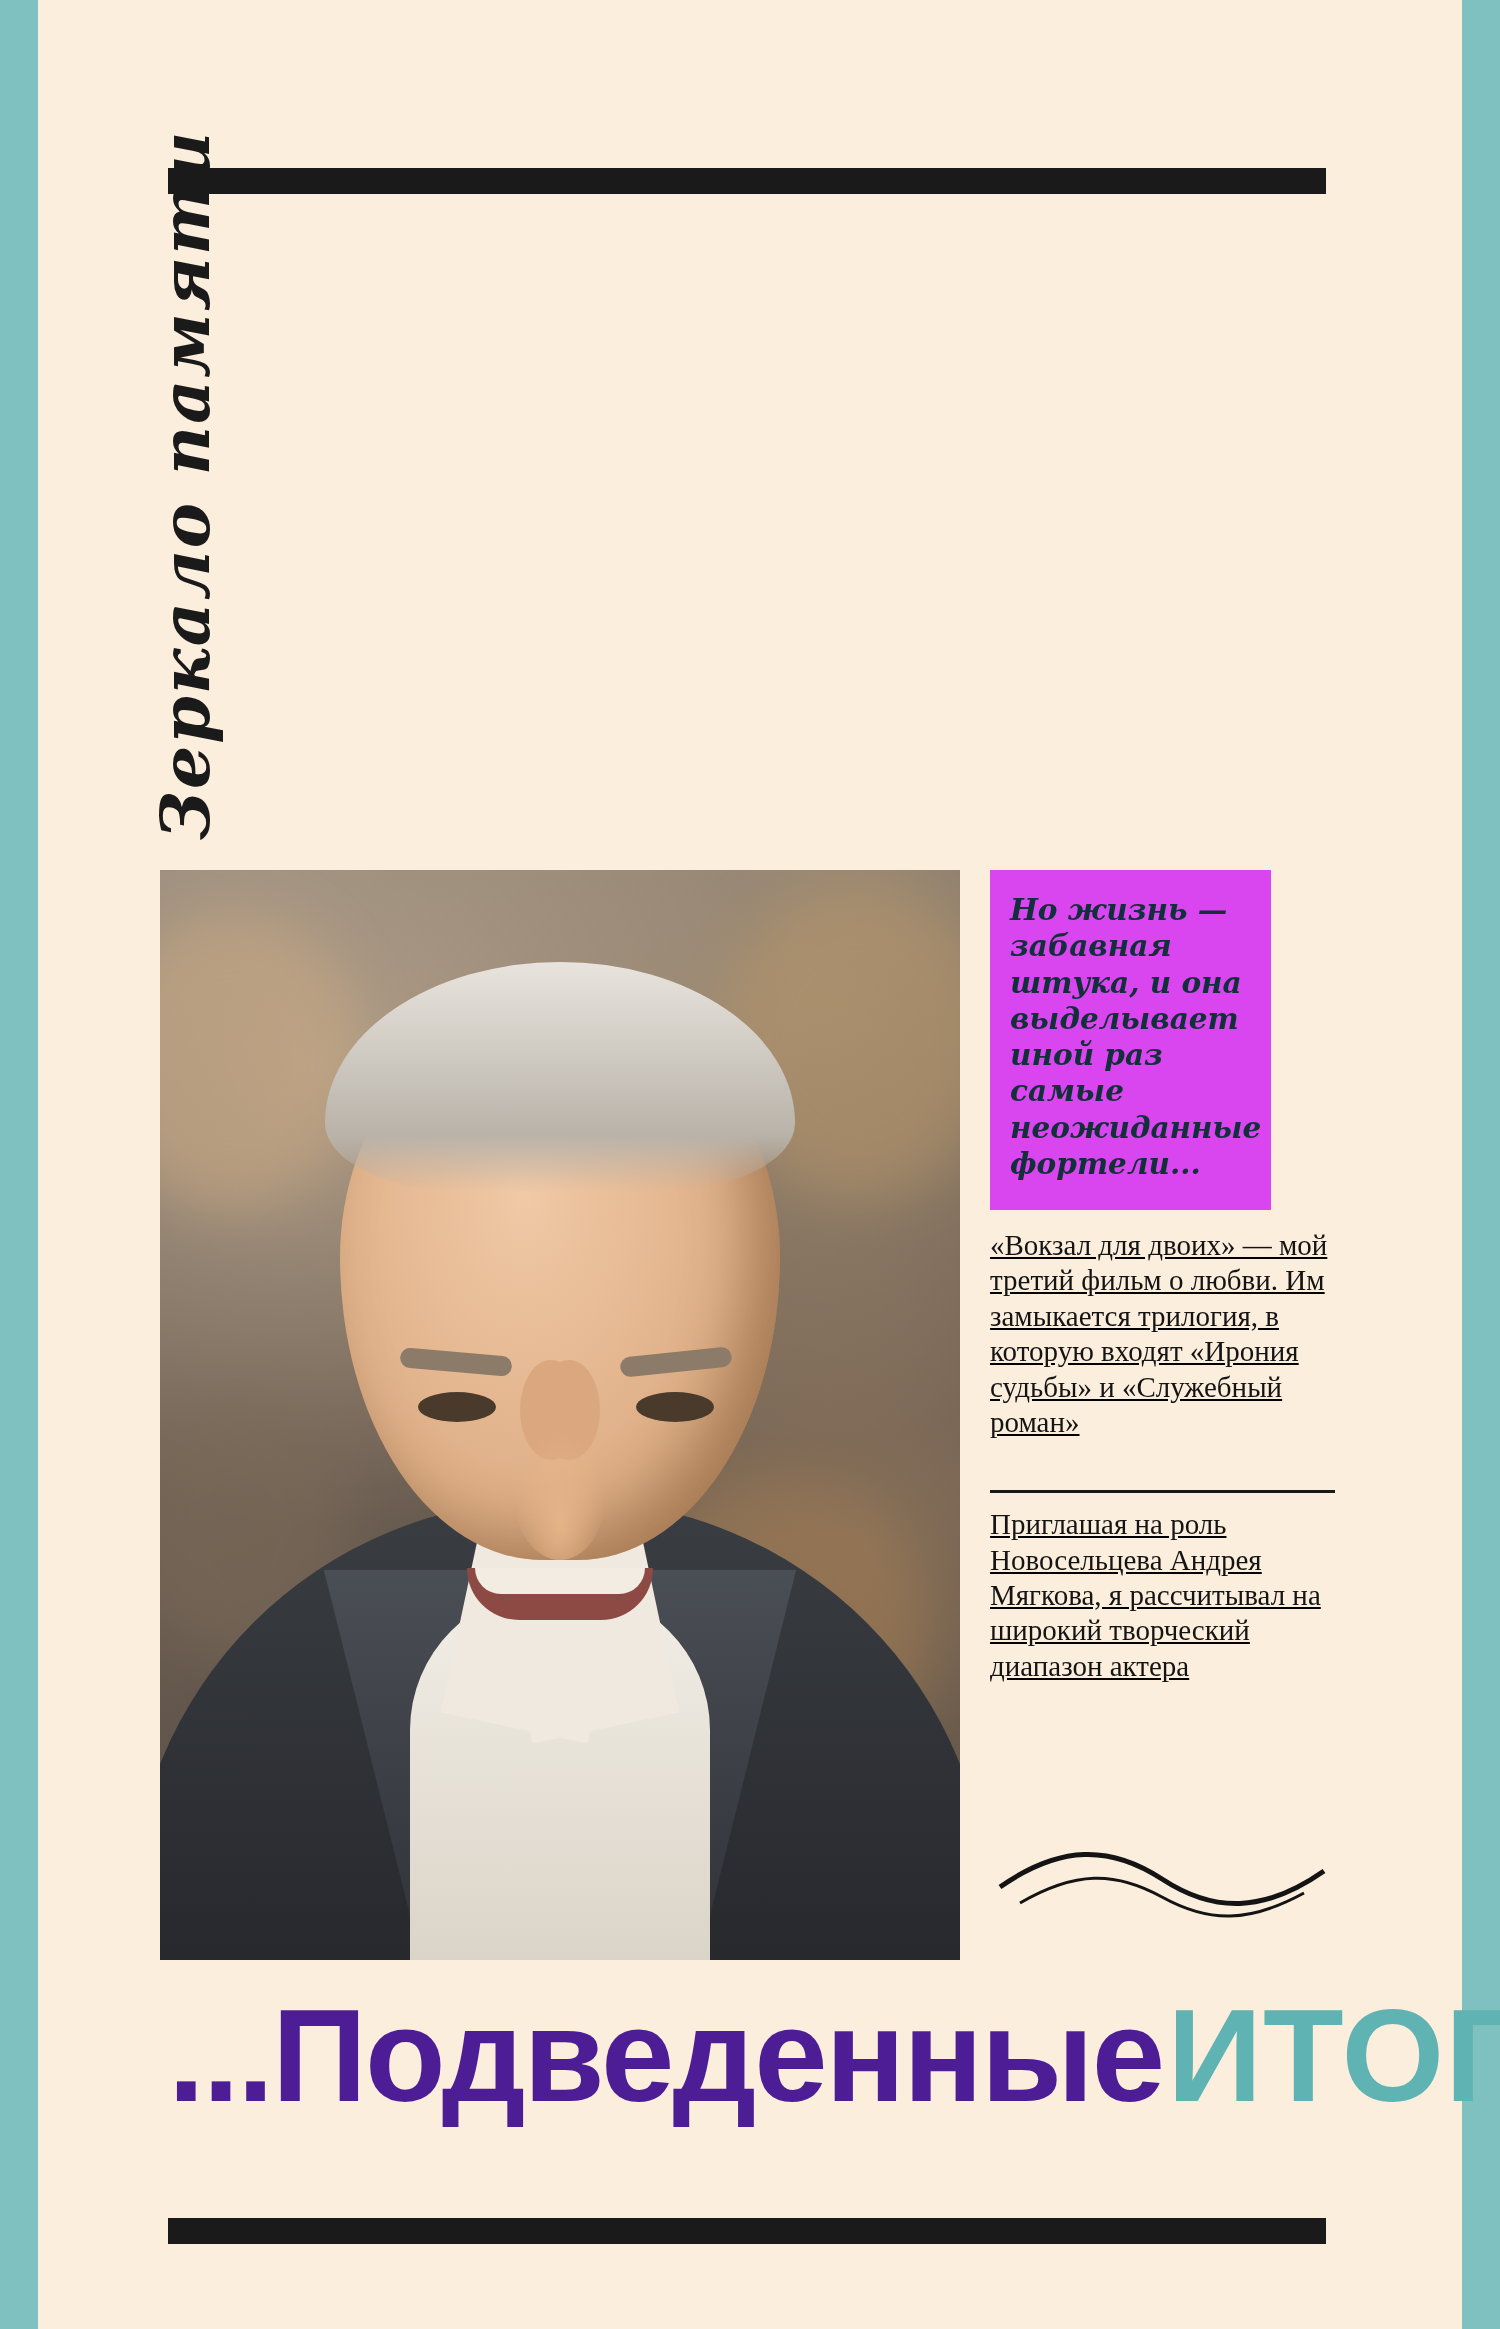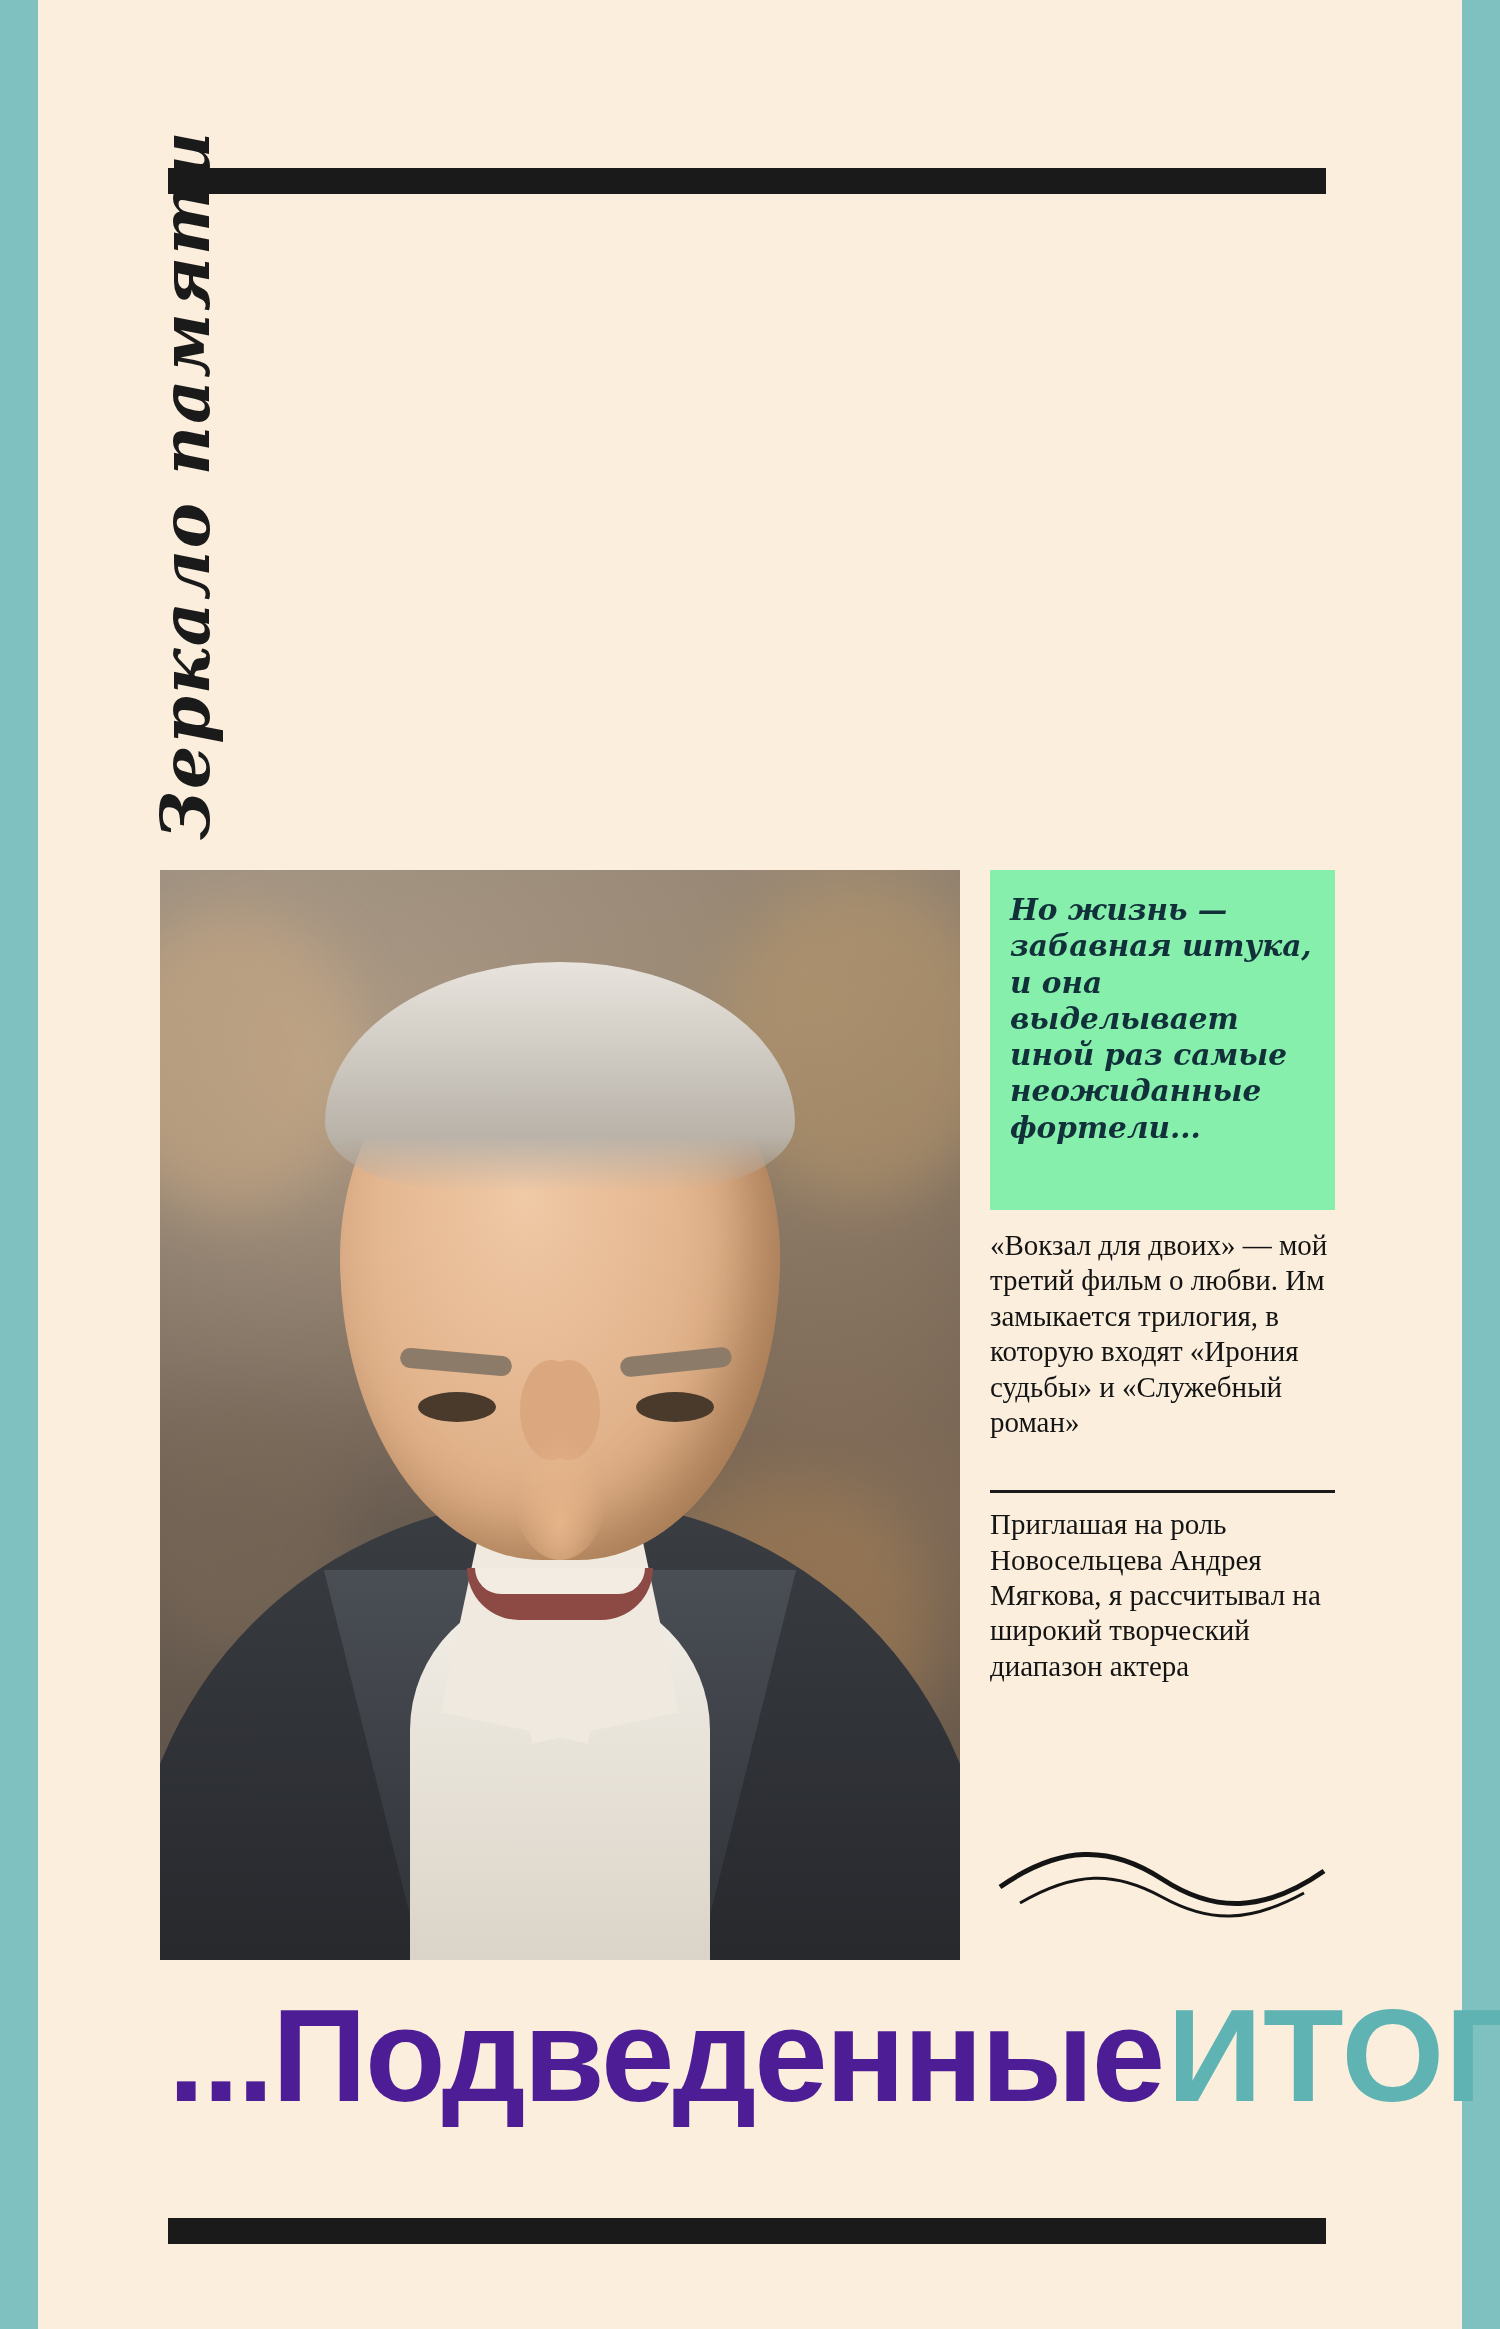--- a/index.html
+++ b/index.html
@@ -252,42 +252,43 @@
     height: 26px;
     background: #f3ece2;
     border-radius: 0 0 40px 40px;
   }
 
   
   .quotebox {
     position: absolute;
     left: 990px;
     top: 870px;
-    width: 345px;
+    width: 281px;
     height: 340px;
-    background: #86efac;
+    background: #d946ef;
     padding: 22px 20px 18px 20px;
     box-sizing: border-box;
   }
   .quotebox p {
     margin: 0;
     font-family: "DejaVu Serif", serif;
     font-style: italic;
     font-weight: bold;
     font-size: 29.5px;
     line-height: 1.23;
     color: #11303a;
   }
 
   
   .blurbs {
     position: absolute;
     left: 990px;
     top: 1228px;
     width: 345px;
+    text-decoration: underline;
   }
   .blurb {
     font-family: "Liberation Serif", serif;
     font-size: 29px;
     line-height: 1.22;
     color: #141414;
     padding-bottom: 14px;
   }
   .blurb + .blurb {
     border-top: 3px solid #1a1a1a;

